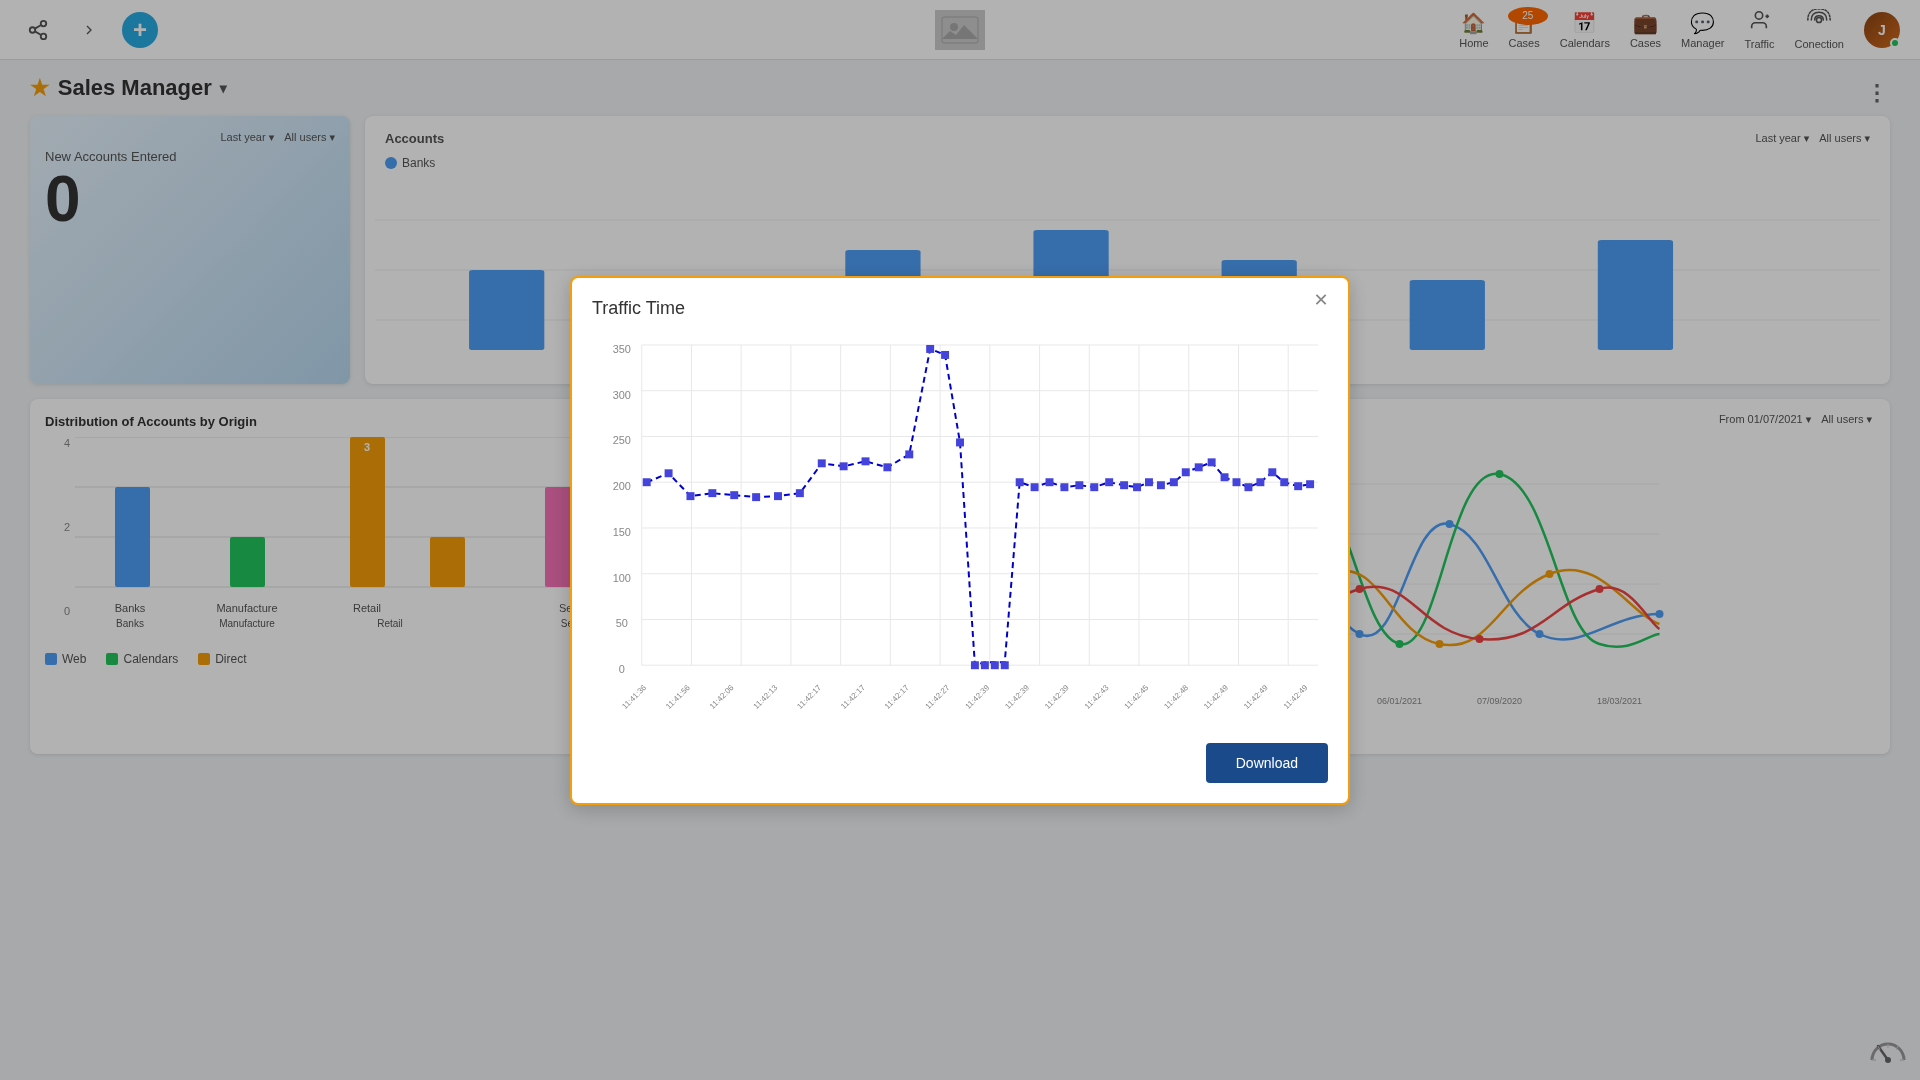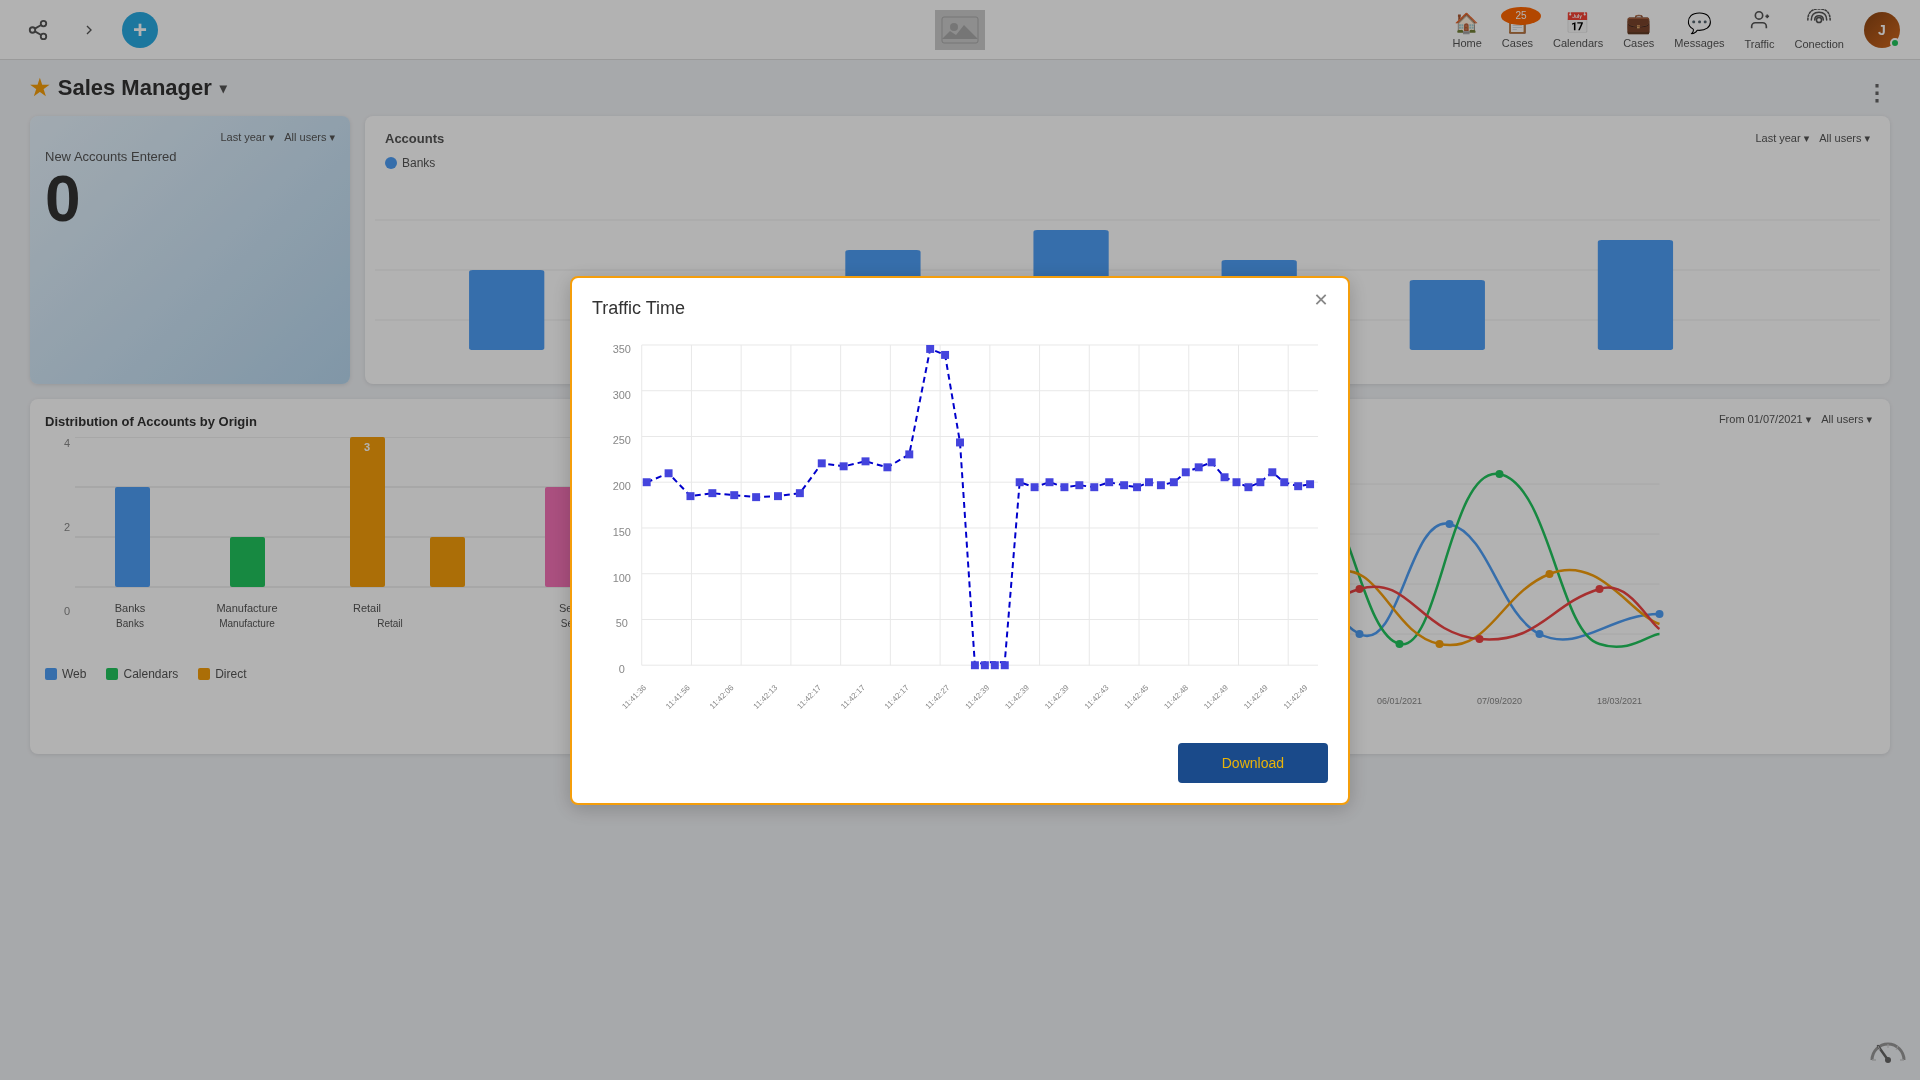--- a/index.html
+++ b/index.html
@@ -146,23 +146,23 @@
     .modal-title { font-size: 18px; color: #333; font-weight: normal; margin-bottom: 15px; }
     .modal-close {
       position: absolute; top: 10px; right: 15px;
       font-size: 18px; cursor: pointer; color: #888;
       width: 24px; height: 24px;
       display: flex; align-items: center; justify-content: center;
     }
 
     .download-btn {
       background: #1a4a8a;
-      color: #eab308;
+      color: #ffffff;
       border: none;
-      padding: 12px 44px;
+      padding: 12px 30px;
       border-radius: 4px;
       font-size: 14px;
       cursor: pointer;
       float: right;
       margin-top: 15px;
     }
   </style>
 </head>
 <body>
 
@@ -211,21 +211,21 @@
     <div class="nav-item">
       <span class="icon">📅</span>
       <span>Calendars</span>
     </div>
     <div class="nav-item">
       <span class="icon">💼</span>
       <span>Cases</span>
     </div>
     <div class="nav-item">
       <span class="icon">💬</span>
-      <span>Messages</span>
+      <span>Manager</span>
     </div>
     <div class="nav-item">
       <span class="icon">
         <svg width="22" height="22" viewBox="0 0 24 24" fill="none" stroke="#555" stroke-width="1.8">
           <path d="M20 21v-2a4 4 0 0 0-4-4H8a4 4 0 0 0-4 4v2"></path>
           <circle cx="12" cy="7" r="4"></circle>
           <line x1="19" y1="8" x2="23" y2="8"></line>
             <line x1="21" y1="6" x2="21" y2="10"></line>
         </svg>
       </span>
@@ -359,21 +359,21 @@
           <text x="527" y="95" text-anchor="middle" fill="white" font-size="11" font-weight="bold">1</text>
           <text x="505" y="175" text-anchor="middle" fill="#555" font-size="11">Services</text>
 
           <text x="55" y="190" text-anchor="middle" fill="#555" font-size="10">Banks</text>
           <text x="172" y="190" text-anchor="middle" fill="#555" font-size="10">Manufacture</text>
           <text x="315" y="190" text-anchor="middle" fill="#555" font-size="10">Retail</text>
           <text x="505" y="190" text-anchor="middle" fill="#555" font-size="10">Services</text>
         </svg>
       </div>
 
-      <div class="legend" style="margin-top:20px;">
+      <div class="legend" style="margin-top:5px;">
         <div class="legend-item">
           <div class="legend-dot" style="background:#4e9ef5;"></div>
           <span>Web</span>
         </div>
         <div class="legend-item">
           <div class="legend-dot" style="background:#22c55e;"></div>
           <span>Calendars</span>
         </div>
         <div class="legend-item">
           <div class="legend-dot" style="background:#f59e0b;"></div>

